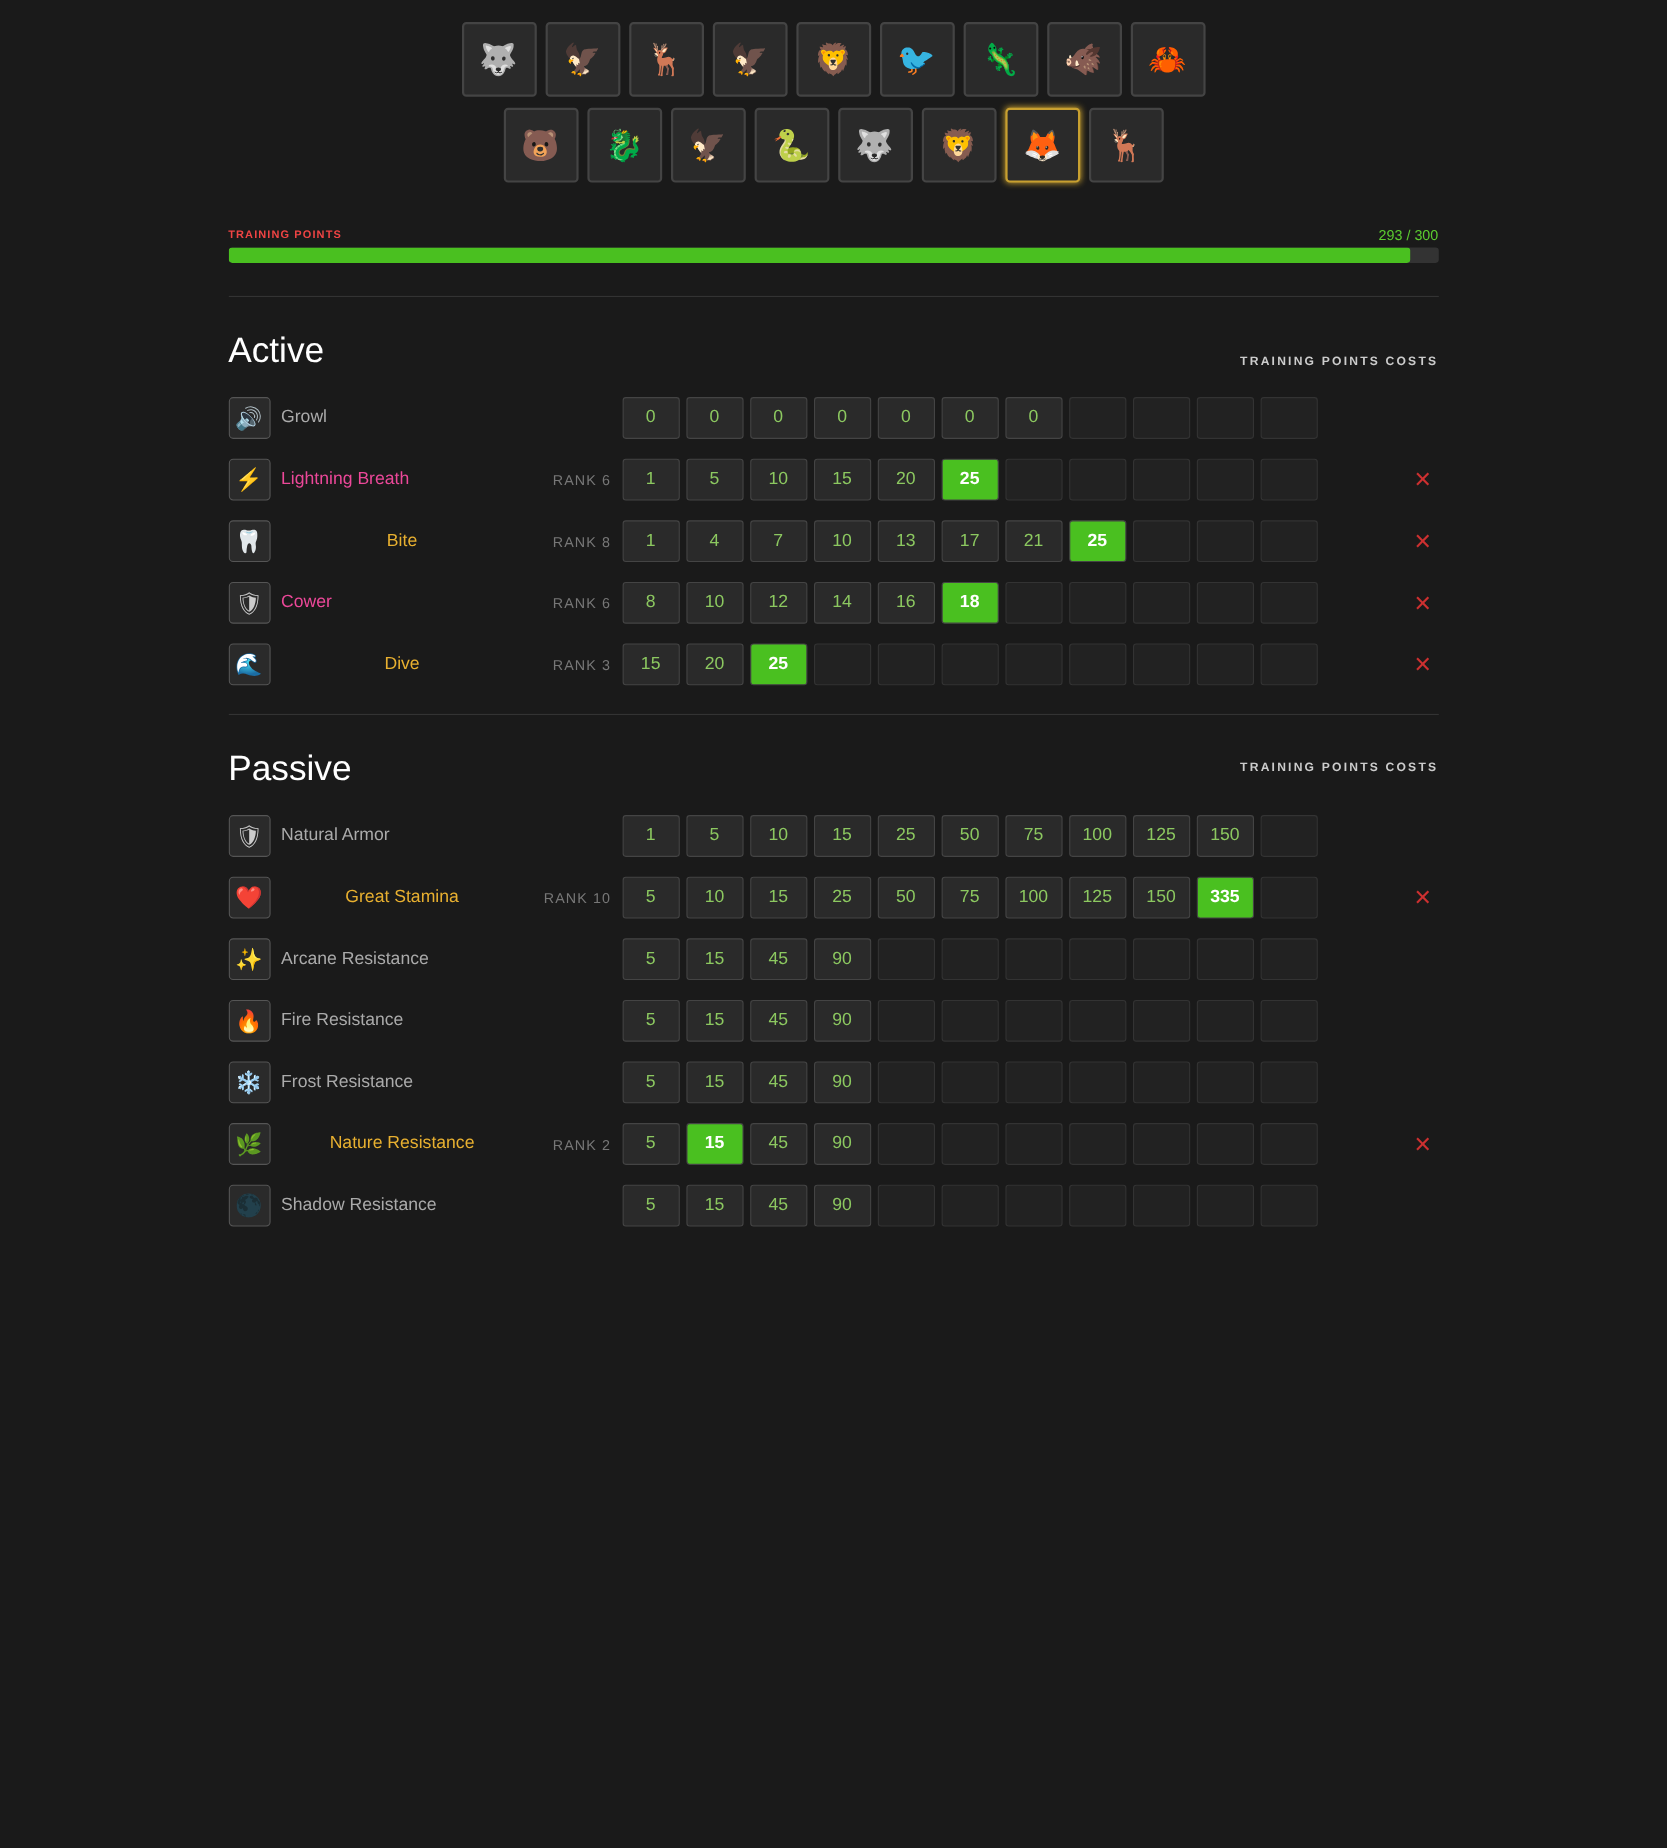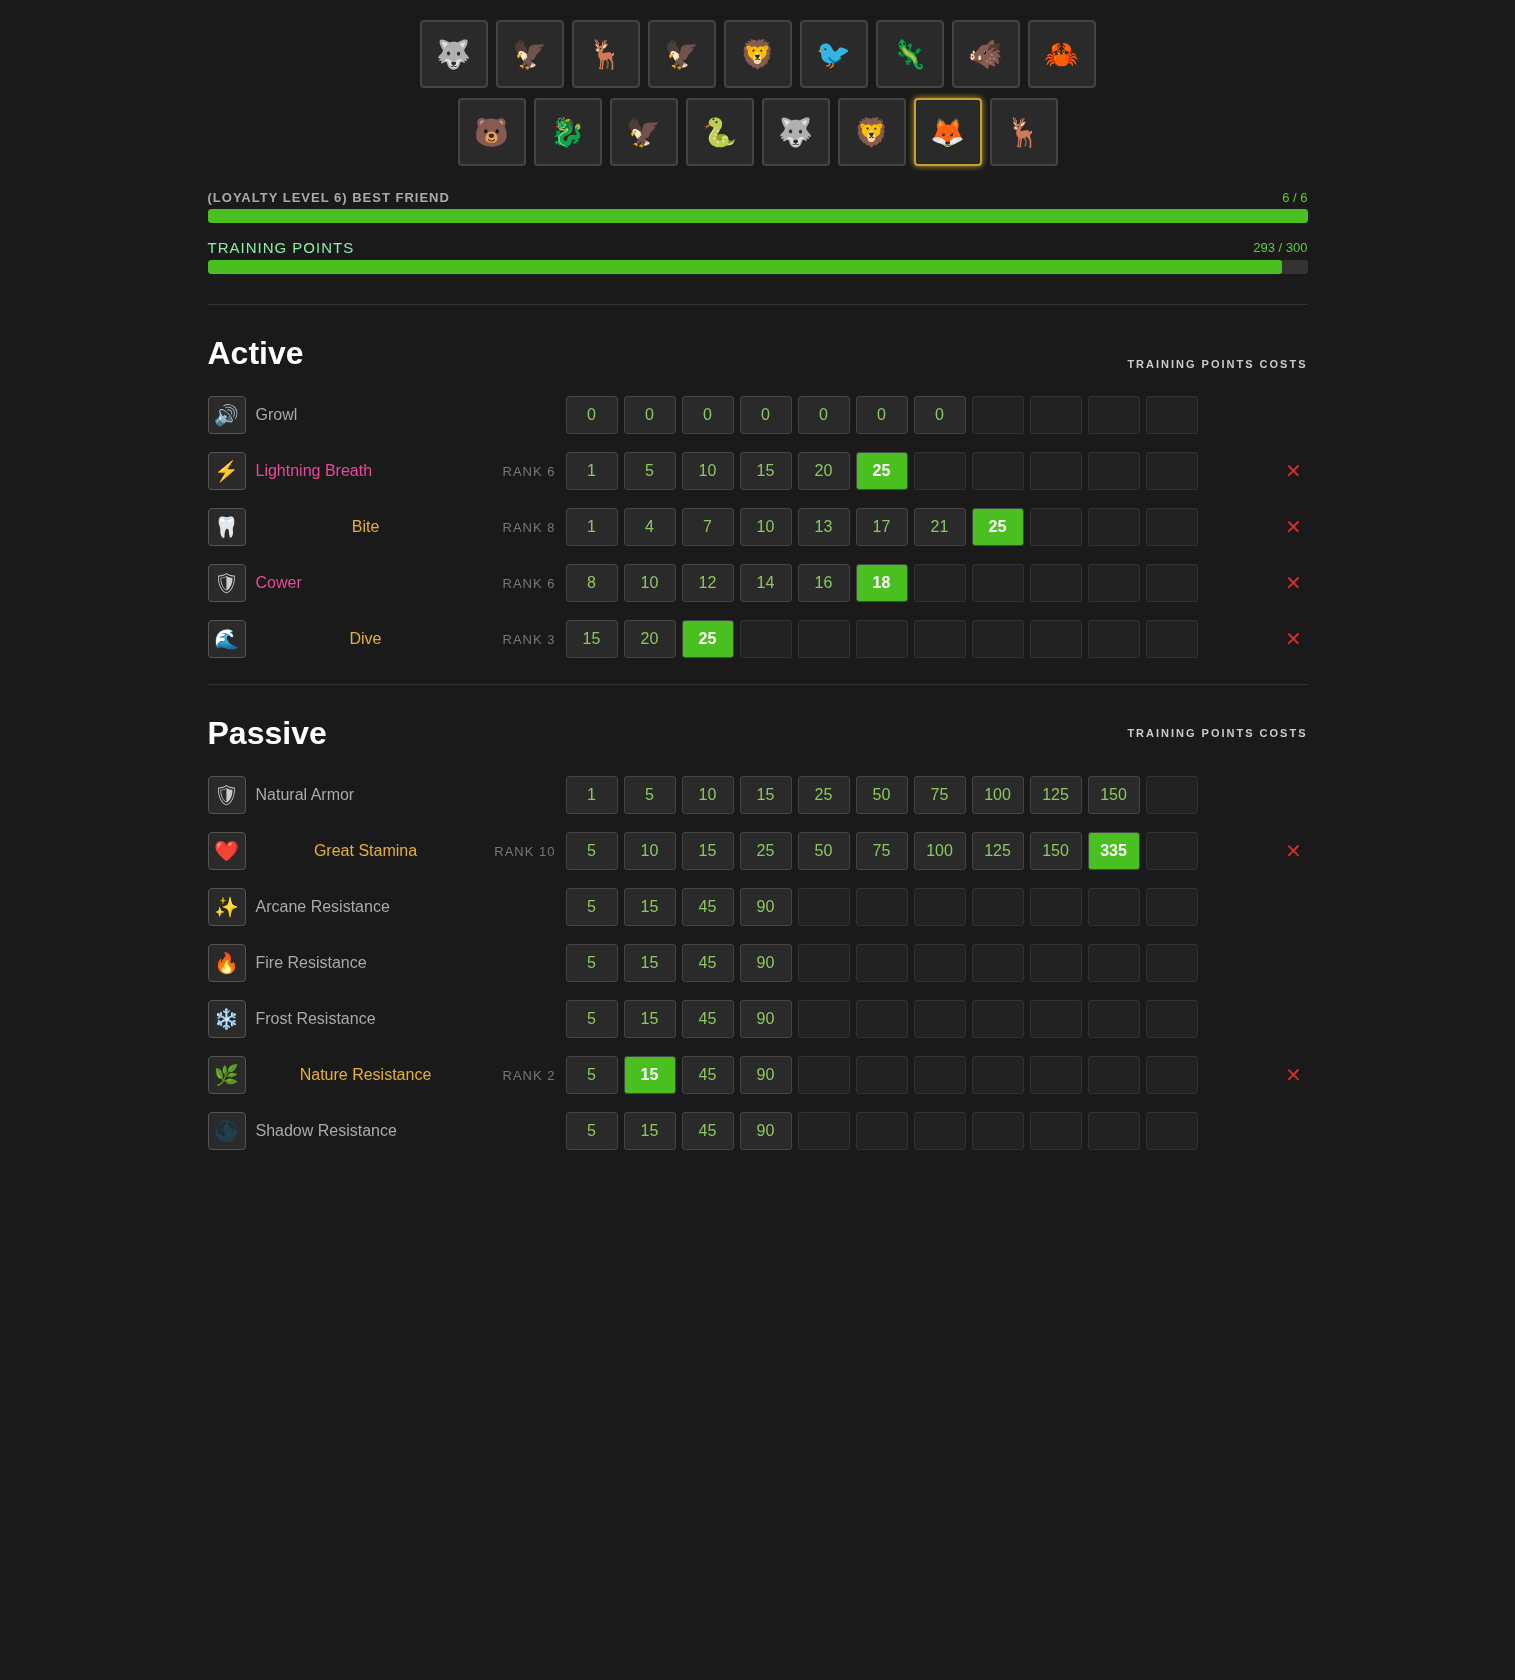--- a/index.html
+++ b/index.html
@@ -62,21 +62,21 @@
     .training-points-row {
       margin-bottom: 30px;
     }
 
     
     .section {
       margin-top: 30px;
     }
     .section-title {
       font-size: 32px;
-      font-weight: bold;
+      font-weight: normal;
       color: #fff;
       margin-bottom: 8px;
     }
     .section-subtitle {
       font-size: 11px;
       font-weight: bold;
       color: #ccc;
       letter-spacing: 2px;
       text-align: right;
       margin-bottom: 10px;
@@ -246,36 +246,25 @@
           <span style="font-size:28px">🦊</span>
         </div>
         <div class="pet-icon">
           <span style="font-size:28px">🦌</span>
         </div>
       </div>
   </div>
 
   <div class="stats-section">
     <div class="two-bars">
-      <div style="flex:1;position:relative">
-        <div style="display:flex;justify-content:space-between;align-items:center;margin-bottom:4px">
-          <span style="font-size:13px;font-weight:bold;color:#aaa;letter-spacing:1px">(LOYALTY LEVEL 6) BEST FRIEND</span>
-          <span style="font-size:13px;color:#5ccc30">
-            <span>6</span> / <span>6</span>
-          </span>
-        </div>
-        <div class="stat-bar-bg">
-          <div class="stat-bar-fill" id="loyalty-fill" style="width: 100%;"></div>
-        </div>
-      </div>
     </div>
 
     <div class="training-points-row">
       <div style="display:flex;justify-content:space-between;align-items:center;margin-bottom:4px">
-        <span style="font-size:15px;font-weight:normal;color:#86efac;letter-spacing:1px">TRAINING POINTS</span>
+        <span style="font-size:10px;font-weight:bold;color:#ef4444;letter-spacing:1px">TRAINING POINTS</span>
         <span style="font-size:13px;color:#5ccc30">
           <span>293</span> / <span>300</span>
         </span>
       </div>
       <div class="stat-bar-bg">
         <div class="stat-bar-fill" id="training-fill" style="width: 97.7%;"></div>
       </div>
     </div>
   </div>
 

